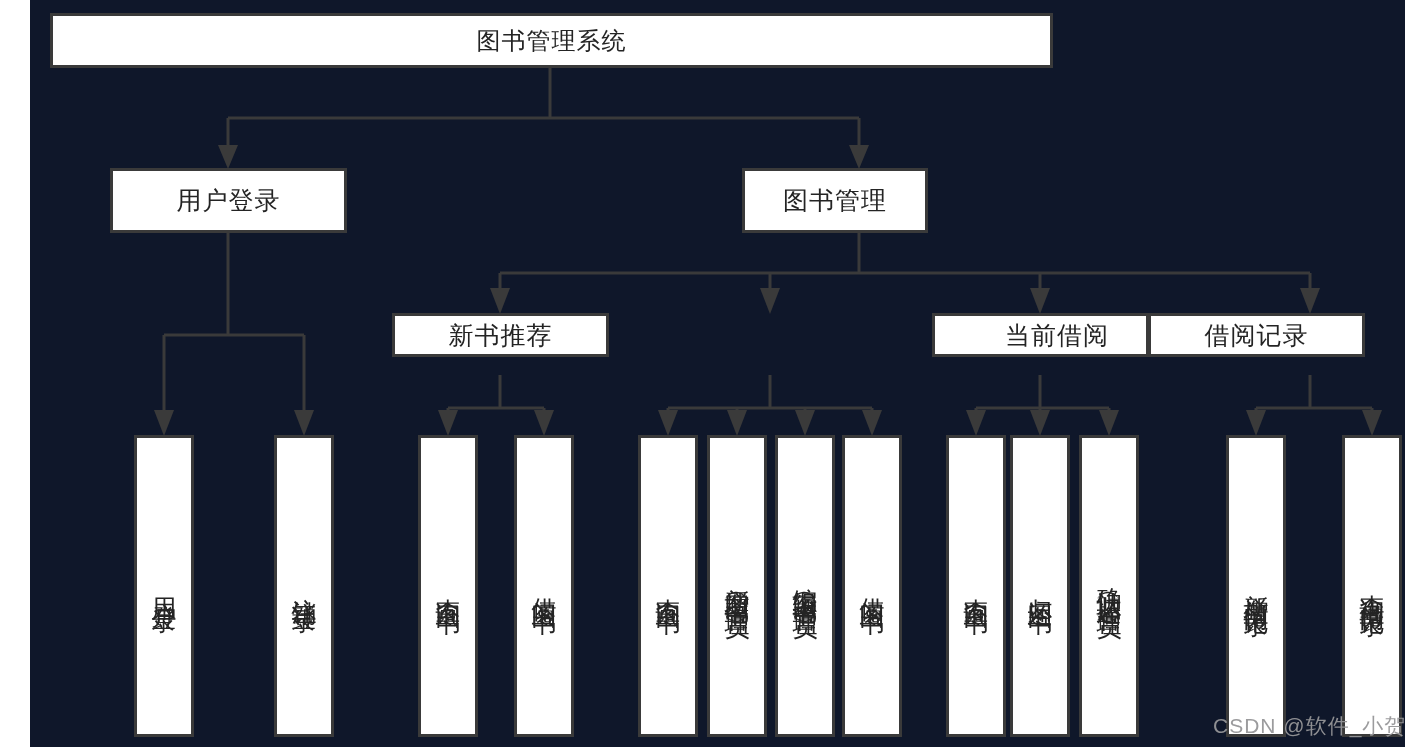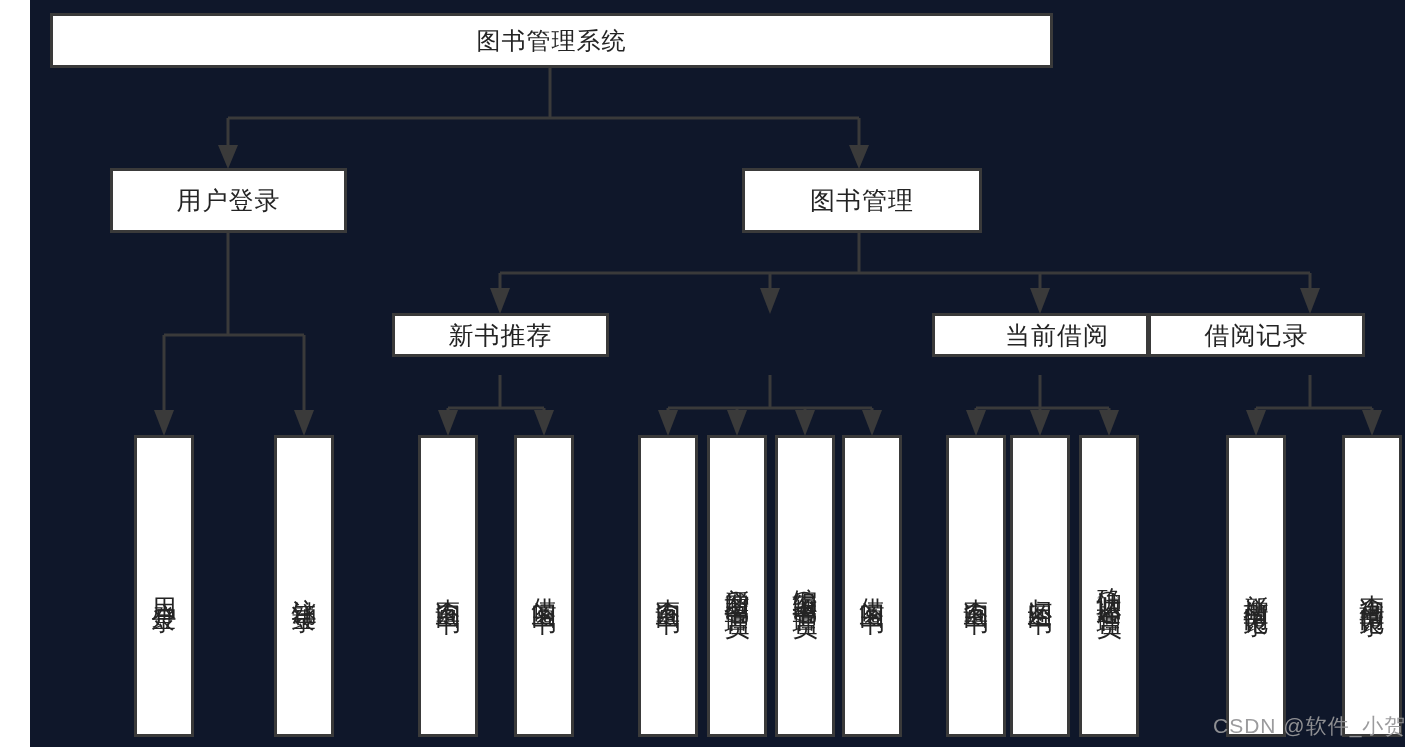--- a/index.html
+++ b/index.html
@@ -93,21 +93,21 @@
       <polygon points="1000,410 1020,410 1010,436"></polygon>
       <polygon points="1069,410 1089,410 1079,436"></polygon>
       <polygon points="1216,410 1236,410 1226,436"></polygon>
       <polygon points="1332,410 1352,410 1342,436"></polygon>
     </g>
   </svg>
 
   <div class="node node-root">图书管理系统</div>
 
   <div class="node node-l2" style="left:80px; width:237px;">用户登录</div>
-  <div class="node node-l2" style="left:712px; width:240px;text-align:right;">图书管理</div>
+  <div class="node node-l2" style="left:712px; width:186px;text-align:right;">图书管理</div>
 
   <div class="node node-l3" style="left:362px;">新书推荐</div>
   <div class="node node-l3" style="left:902px;padding-left:33px;">当前借阅</div>
   <div class="node node-l3" style="left:1118px;font-family:Liberation Serif, serif;">借阅记录</div>
 
   <div class="node node-leaf" style="left:104px;">
     <span class="vtext">用户登录</span>
   </div>
   <div class="node node-leaf" style="left:244px;">
     <span class="vtext">注销登录</span>

